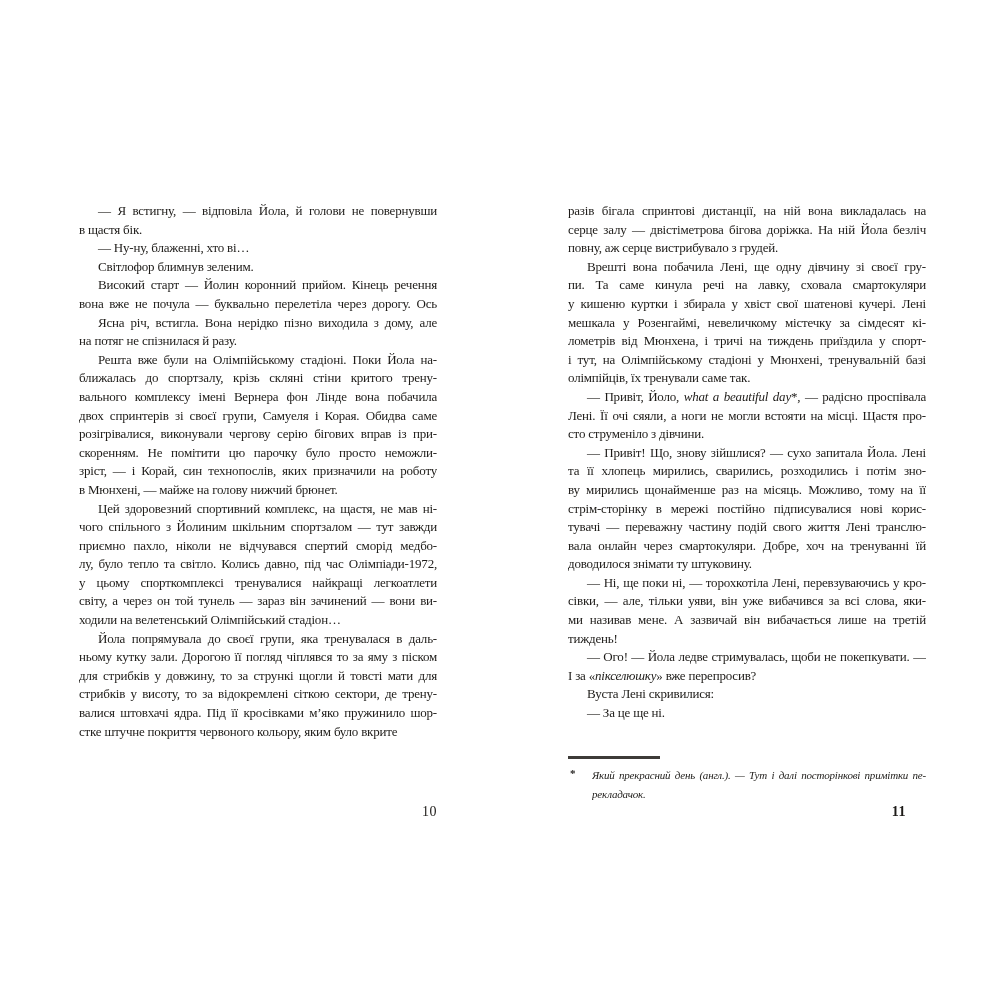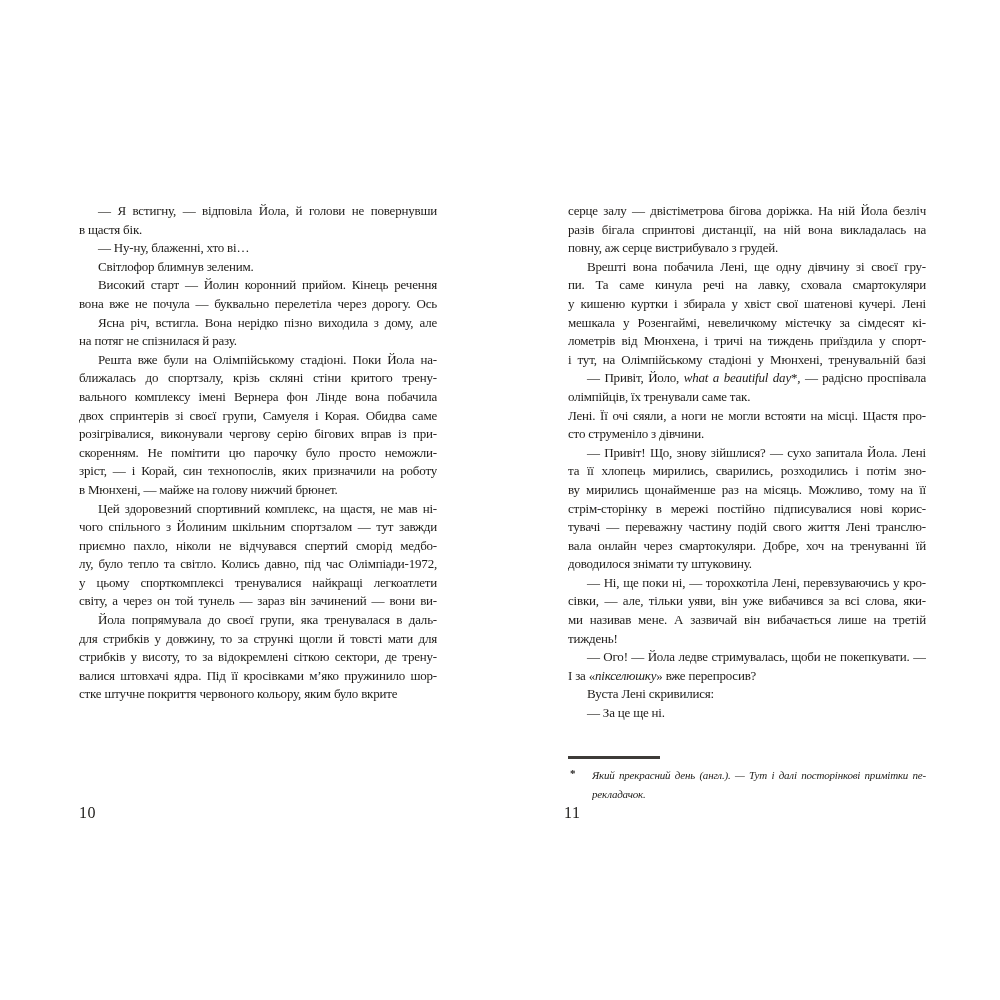--- a/index.html
+++ b/index.html
@@ -37,26 +37,26 @@
     text-align: justify;
   }
   .line.full { text-align-last: justify; }
   .line.last { text-align-last: left; }
   .line.indent { text-indent: 19px; }
 
   .page-number {
     position: absolute;
     top: 804px;
     width: 358px;
-    text-align: left;
-    font-size: 16px;
+    text-align: right;
+    font-size: 14px;
     letter-spacing: 0.5px;
   }
   #pn-left  { left: 79px; }
-  #pn-right { left: 564px; }
+  #pn-right { left: 548px; font-weight: bold; }
 
   .footnote { position: absolute; left: 568px; top: 756px; width: 358px; }
   .footnote-rule {
     width: 92px; height: 2.5px;
     background: var(--rule-color);
     margin: 0 0 7px 0;
   }
   .fn-wrap {
     position: relative;
     padding-left: 24px;
@@ -91,42 +91,44 @@
         <div class="line full">розігрівалися, виконували чергову серію бігових вправ із при-</div>
         <div class="line full">скоренням. Не помітити цю парочку було просто неможли-</div>
         <div class="line full">зріст, — і Корай, син технопослів, яких призначили на роботу</div>
         <div class="line last">в Мюнхені, — майже на голову нижчий брюнет.</div>
         <div class="line full indent">Цей здоровезний спортивний комплекс, на щастя, не мав ні-</div>
         <div class="line full">чого спільного з Йолиним шкільним спортзалом — тут завжди</div>
         <div class="line full">приємно пахло, ніколи не відчувався спертий сморід медбо-</div>
         <div class="line full">лу, було тепло та світло. Колись давно, під час Олімпіади-1972,</div>
         <div class="line full">у цьому спорткомплексі тренувалися найкращі легкоатлети</div>
         <div class="line full">світу, а через он той тунель — зараз він зачинений — вони ви-</div>
+        <div class="line last">ходили на велетенський Олімпійський стадіон…</div>
         <div class="line full indent">Йола попрямувала до своєї групи, яка тренувалася в даль-</div>
+        <div class="line full">ньому кутку зали. Дорогою її погляд чіплявся то за яму з піском</div>
         <div class="line full">для стрибків у довжину, то за стрункі щогли й товсті мати для</div>
         <div class="line full">стрибків у висоту, то за відокремлені сіткою сектори, де трену-</div>
         <div class="line full">валися штовхачі ядра. Під її кросівками м’яко пружинило шор-</div>
         <div class="line last">стке штучне покриття червоного кольору, яким було вкрите</div>
       </div>
     <div class="page-number" id="pn-left">10</div>
   </section>
 
   <section>
     <div class="text-col" id="col-right">
+        <div class="line full">разів бігала спринтові дистанції, на ній вона викладалась на</div>
         <div class="line full">серце залу — двістіметрова бігова доріжка. На ній Йола безліч</div>
-        <div class="line full">разів бігала спринтові дистанції, на ній вона викладалась на</div>
         <div class="line last">повну, аж серце вистрибувало з грудей.</div>
         <div class="line full indent">Врешті вона побачила Лені, ще одну дівчину зі своєї гру-</div>
         <div class="line full">пи. Та саме кинула речі на лавку, сховала смартокуляри</div>
         <div class="line full">у кишеню куртки і збирала у хвіст свої шатенові кучері. Лені</div>
         <div class="line full">мешкала у Розенгаймі, невеличкому містечку за сімдесят кі-</div>
         <div class="line full">лометрів від Мюнхена, і тричі на тиждень приїздила у спорт-</div>
         <div class="line full">і тут, на Олімпійському стадіоні у Мюнхені, тренувальній базі</div>
+        <div class="line last">олімпійців, їх тренували саме так.</div>
         <div class="line full indent">— Привіт, Йоло, <i>what a beautiful day</i>*, — радісно проспівала</div>
-        <div class="line last">олімпійців, їх тренували саме так.</div>
         <div class="line full">Лені. Її очі сяяли, а ноги не могли встояти на місці. Щастя про-</div>
         <div class="line last">сто струменіло з дівчини.</div>
         <div class="line full indent">— Привіт! Що, знову зійшлися? — сухо запитала Йола. Лені</div>
         <div class="line full">та її хлопець мирились, сварились, розходились і потім зно-</div>
         <div class="line full">ву мирились щонайменше раз на місяць. Можливо, тому на її</div>
         <div class="line full">стрім-сторінку в мережі постійно підписувалися нові корис-</div>
         <div class="line full">тувачі — переважну частину подій свого життя Лені транслю-</div>
         <div class="line full">вала онлайн через смартокуляри. Добре, хоч на тренуванні їй</div>
         <div class="line last">доводилося знімати ту штуковину.</div>
         <div class="line full indent">— Ні, ще поки ні, — торохкотіла Лені, перевзуваючись у кро-</div>

